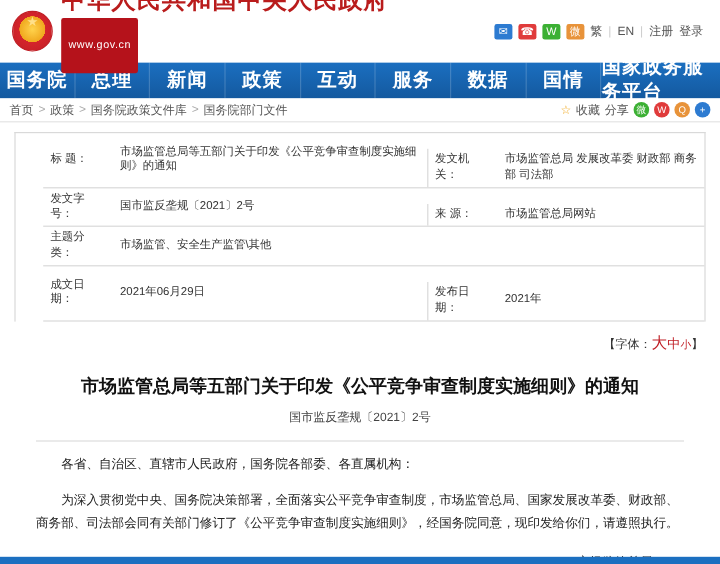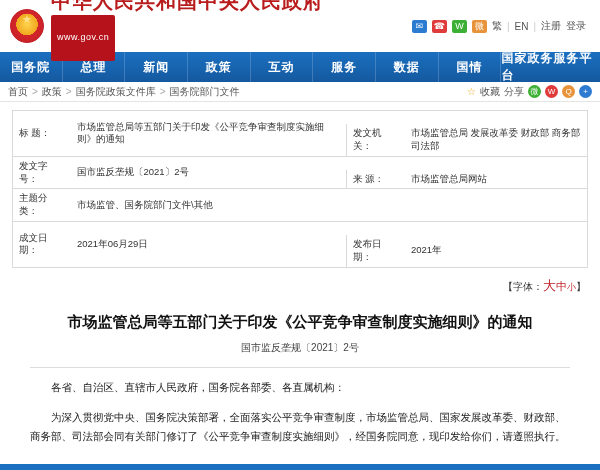--- a/index.html
+++ b/index.html
@@ -82,21 +82,21 @@
   .hsep { color:#ccc; }
   .hlink { color:#555; cursor:pointer; }
 
   
   .nav {
     height:30px;
     background:linear-gradient(#1b6fc0,#14599f);
     display:flex;
     align-items:stretch;
     color:#fff;
-    font-size:12px;
+    font-size:16px;
   }
   .nav-item {
     flex:1;
     display:flex;
     align-items:center;
     justify-content:center;
     font-weight:bold;
     letter-spacing:1px;
     border-right:1px solid rgba(255,255,255,.18);
     cursor:pointer;
@@ -131,20 +131,21 @@
   .d-orange{background:#e8933a}
   .d-blue{background:#2d7bd1}
 
   
   .meta {
     margin:8px 12px 0 12px;
     border:1px solid #d9d9d9;
     border-bottom:none;
     font-size:9.5px;
     color:#333;
+    padding-left:23px;
   }
   .meta-row{
     display:flex;
     border-bottom:1px solid #d9d9d9;
     min-height:25px;
   }
   .cell{
     display:flex;
     align-items:center;
     padding:3px 6px;
@@ -292,21 +293,21 @@
       </div>
       <div class="w-right mid-border">
         <div class="cell lbl">来     源：</div>
         <div class="cell val">市场监管总局网站</div>
       </div>
     </div>
 
     <div class="meta-row">
       <div class="w-left">
         <div class="cell lbl">主题分类：</div>
-        <div class="cell val">市场监管、国务院部门文件\其他</div>
+        <div class="cell val">市场监管、安全生产监管\其他</div>
       </div>
     </div>
 
     <div class="meta-row">
       <div class="w-left">
         <div class="cell lbl">成文日期：</div>
         <div class="cell val">2021年06月29日</div>
       </div>
       <div class="w-right mid-border">
         <div class="cell lbl">发布日期：</div>

